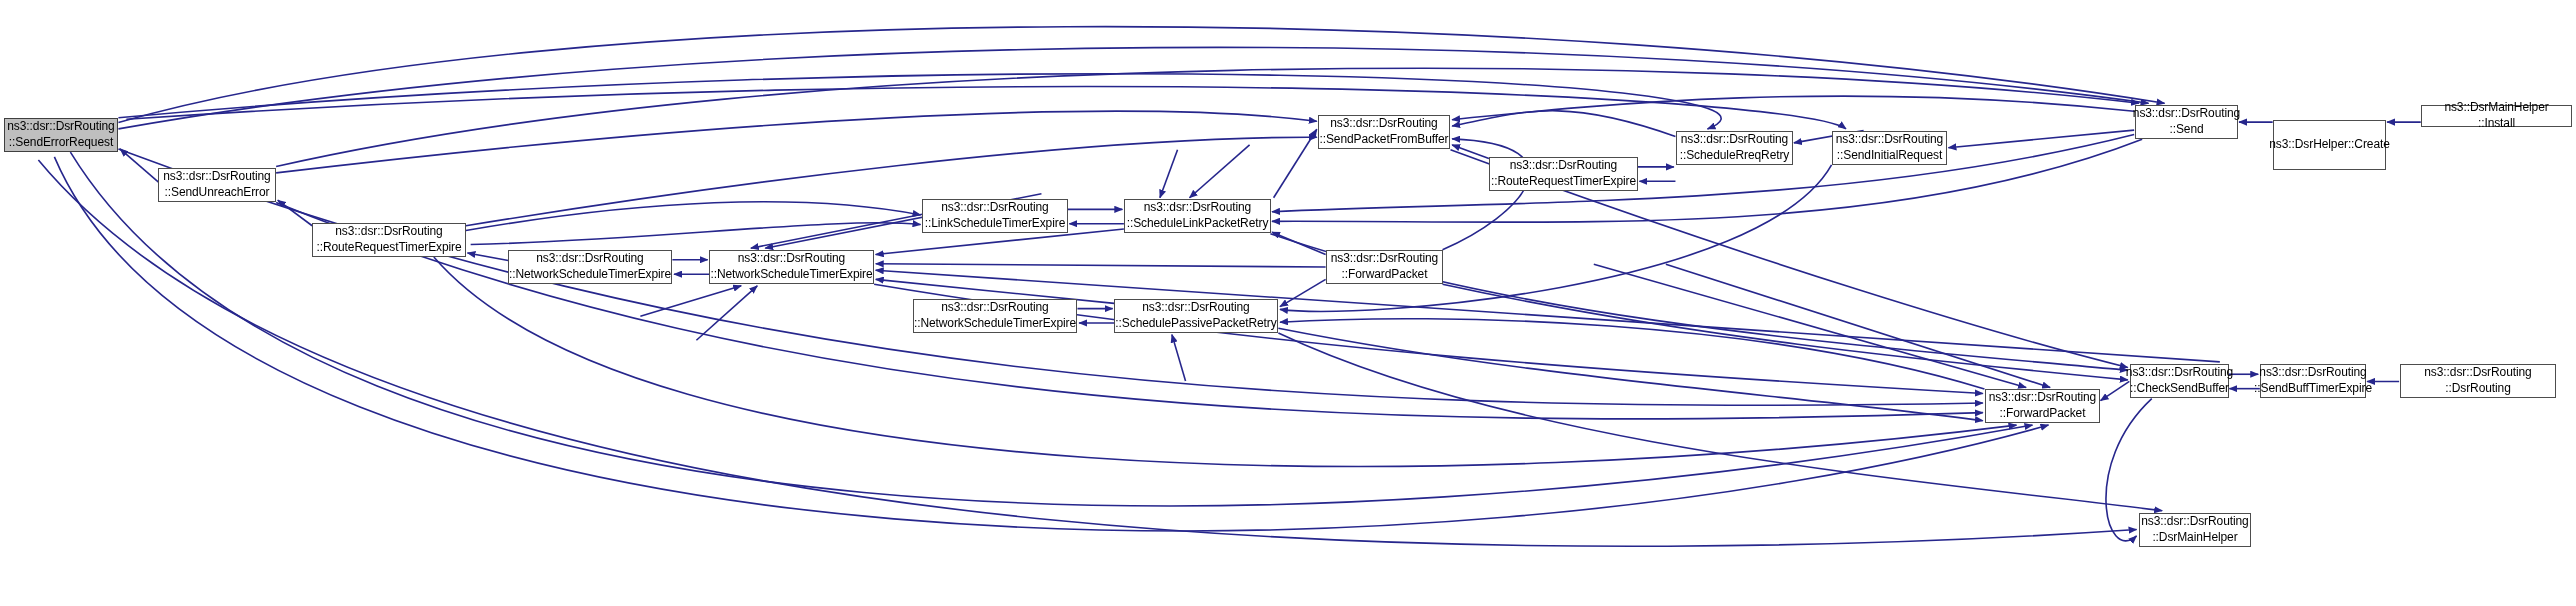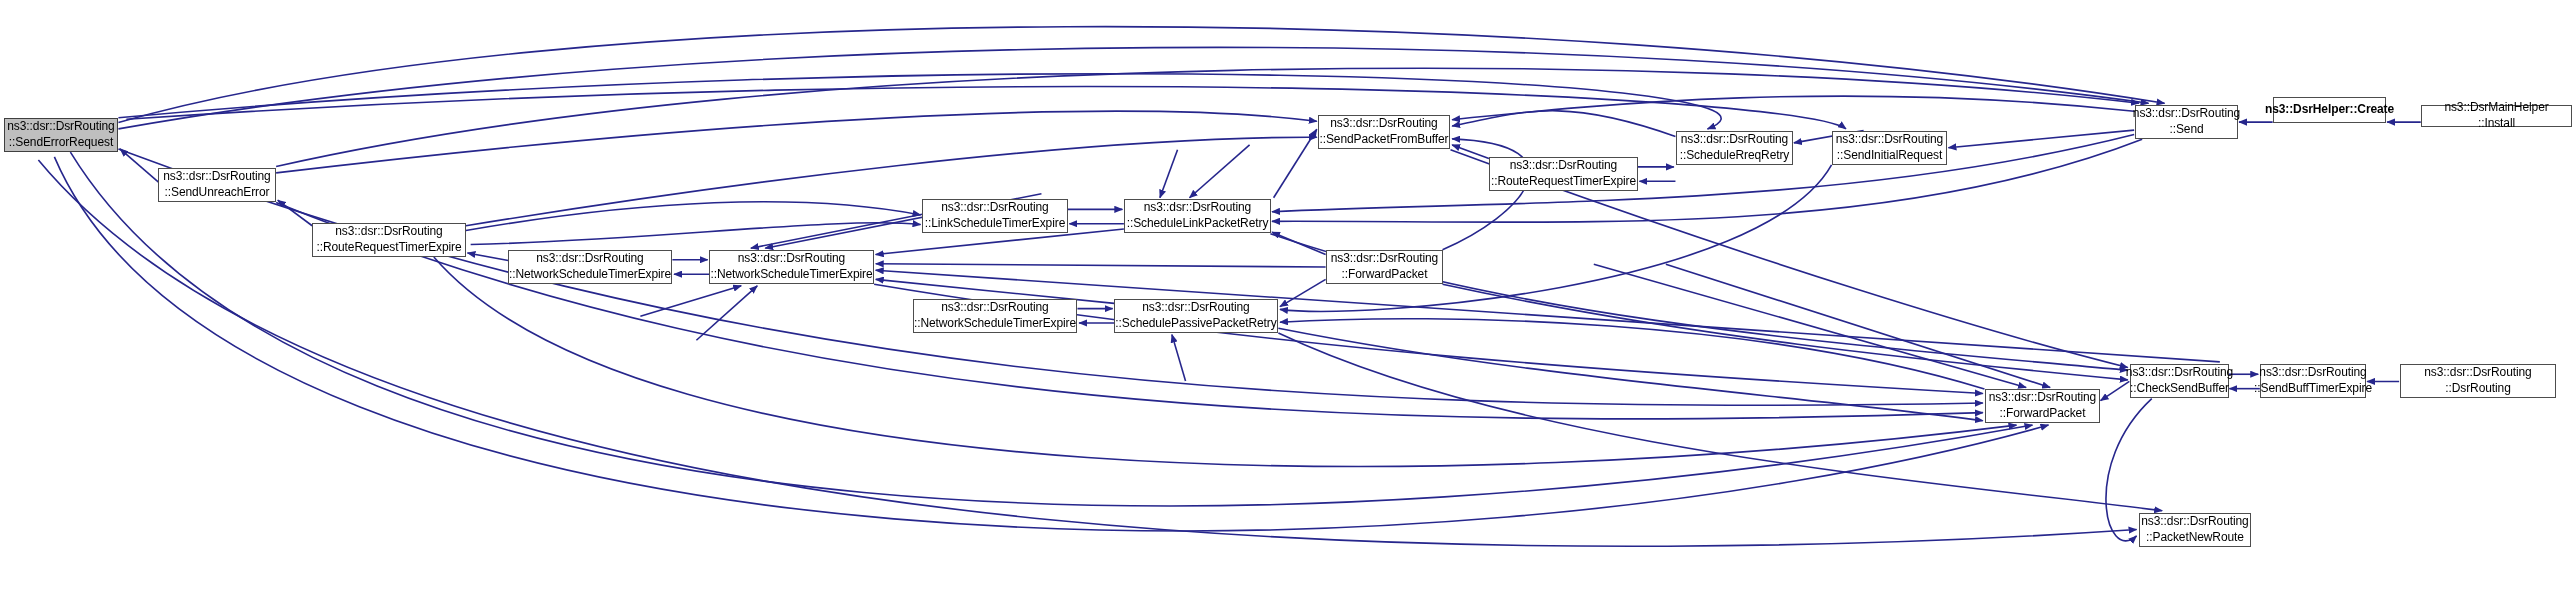--- a/index.html
+++ b/index.html
@@ -183,21 +183,21 @@
         <span class="ln">::ScheduleRreqRetry</span>
       </div>
       <div class="node" style="left: 1832px; top: 131px; width: 115px; height: 34px;">
         <span class="ln">ns3::dsr::DsrRouting</span>
         <span class="ln">::SendInitialRequest</span>
       </div>
       <div class="node" style="left: 2135px; top: 105px; width: 103px; height: 34px;">
         <span class="ln">ns3::dsr::DsrRouting</span>
         <span class="ln">::Send</span>
       </div>
-      <div class="node" style="left: 2273px; top: 97px; width: 113px; height: 26px; font-weight: bold;">
+      <div class="node" style="left: 2273px; top: 120px; width: 113px; height: 50px;">
         <span class="ln">ns3::DsrHelper::Create</span>
       </div>
       <div class="node" style="left: 2421px; top: 105px; width: 151px; height: 22px;">
         <span class="ln">ns3::DsrMainHelper</span>
         <span class="ln">::Install</span>
       </div>
       <div class="node" style="left: 1985px; top: 389px; width: 115px; height: 34px;">
         <span class="ln">ns3::dsr::DsrRouting</span>
         <span class="ln">::ForwardPacket</span>
       </div>
@@ -208,18 +208,18 @@
       <div class="node" style="left: 2260px; top: 364px; width: 106px; height: 34px;">
         <span class="ln">ns3::dsr::DsrRouting</span>
         <span class="ln">::SendBuffTimerExpire</span>
       </div>
       <div class="node" style="left: 2400px; top: 364px; width: 156px; height: 34px;">
         <span class="ln">ns3::dsr::DsrRouting</span>
         <span class="ln">::DsrRouting</span>
       </div>
       <div class="node" style="left: 2139px; top: 513px; width: 112px; height: 34px;">
         <span class="ln">ns3::dsr::DsrRouting</span>
-        <span class="ln">::PacketNewRoute</span>
+        <span class="ln">::DsrMainHelper</span>
       </div>
     </div>
 
 </div>
 
 
 </body></html>

